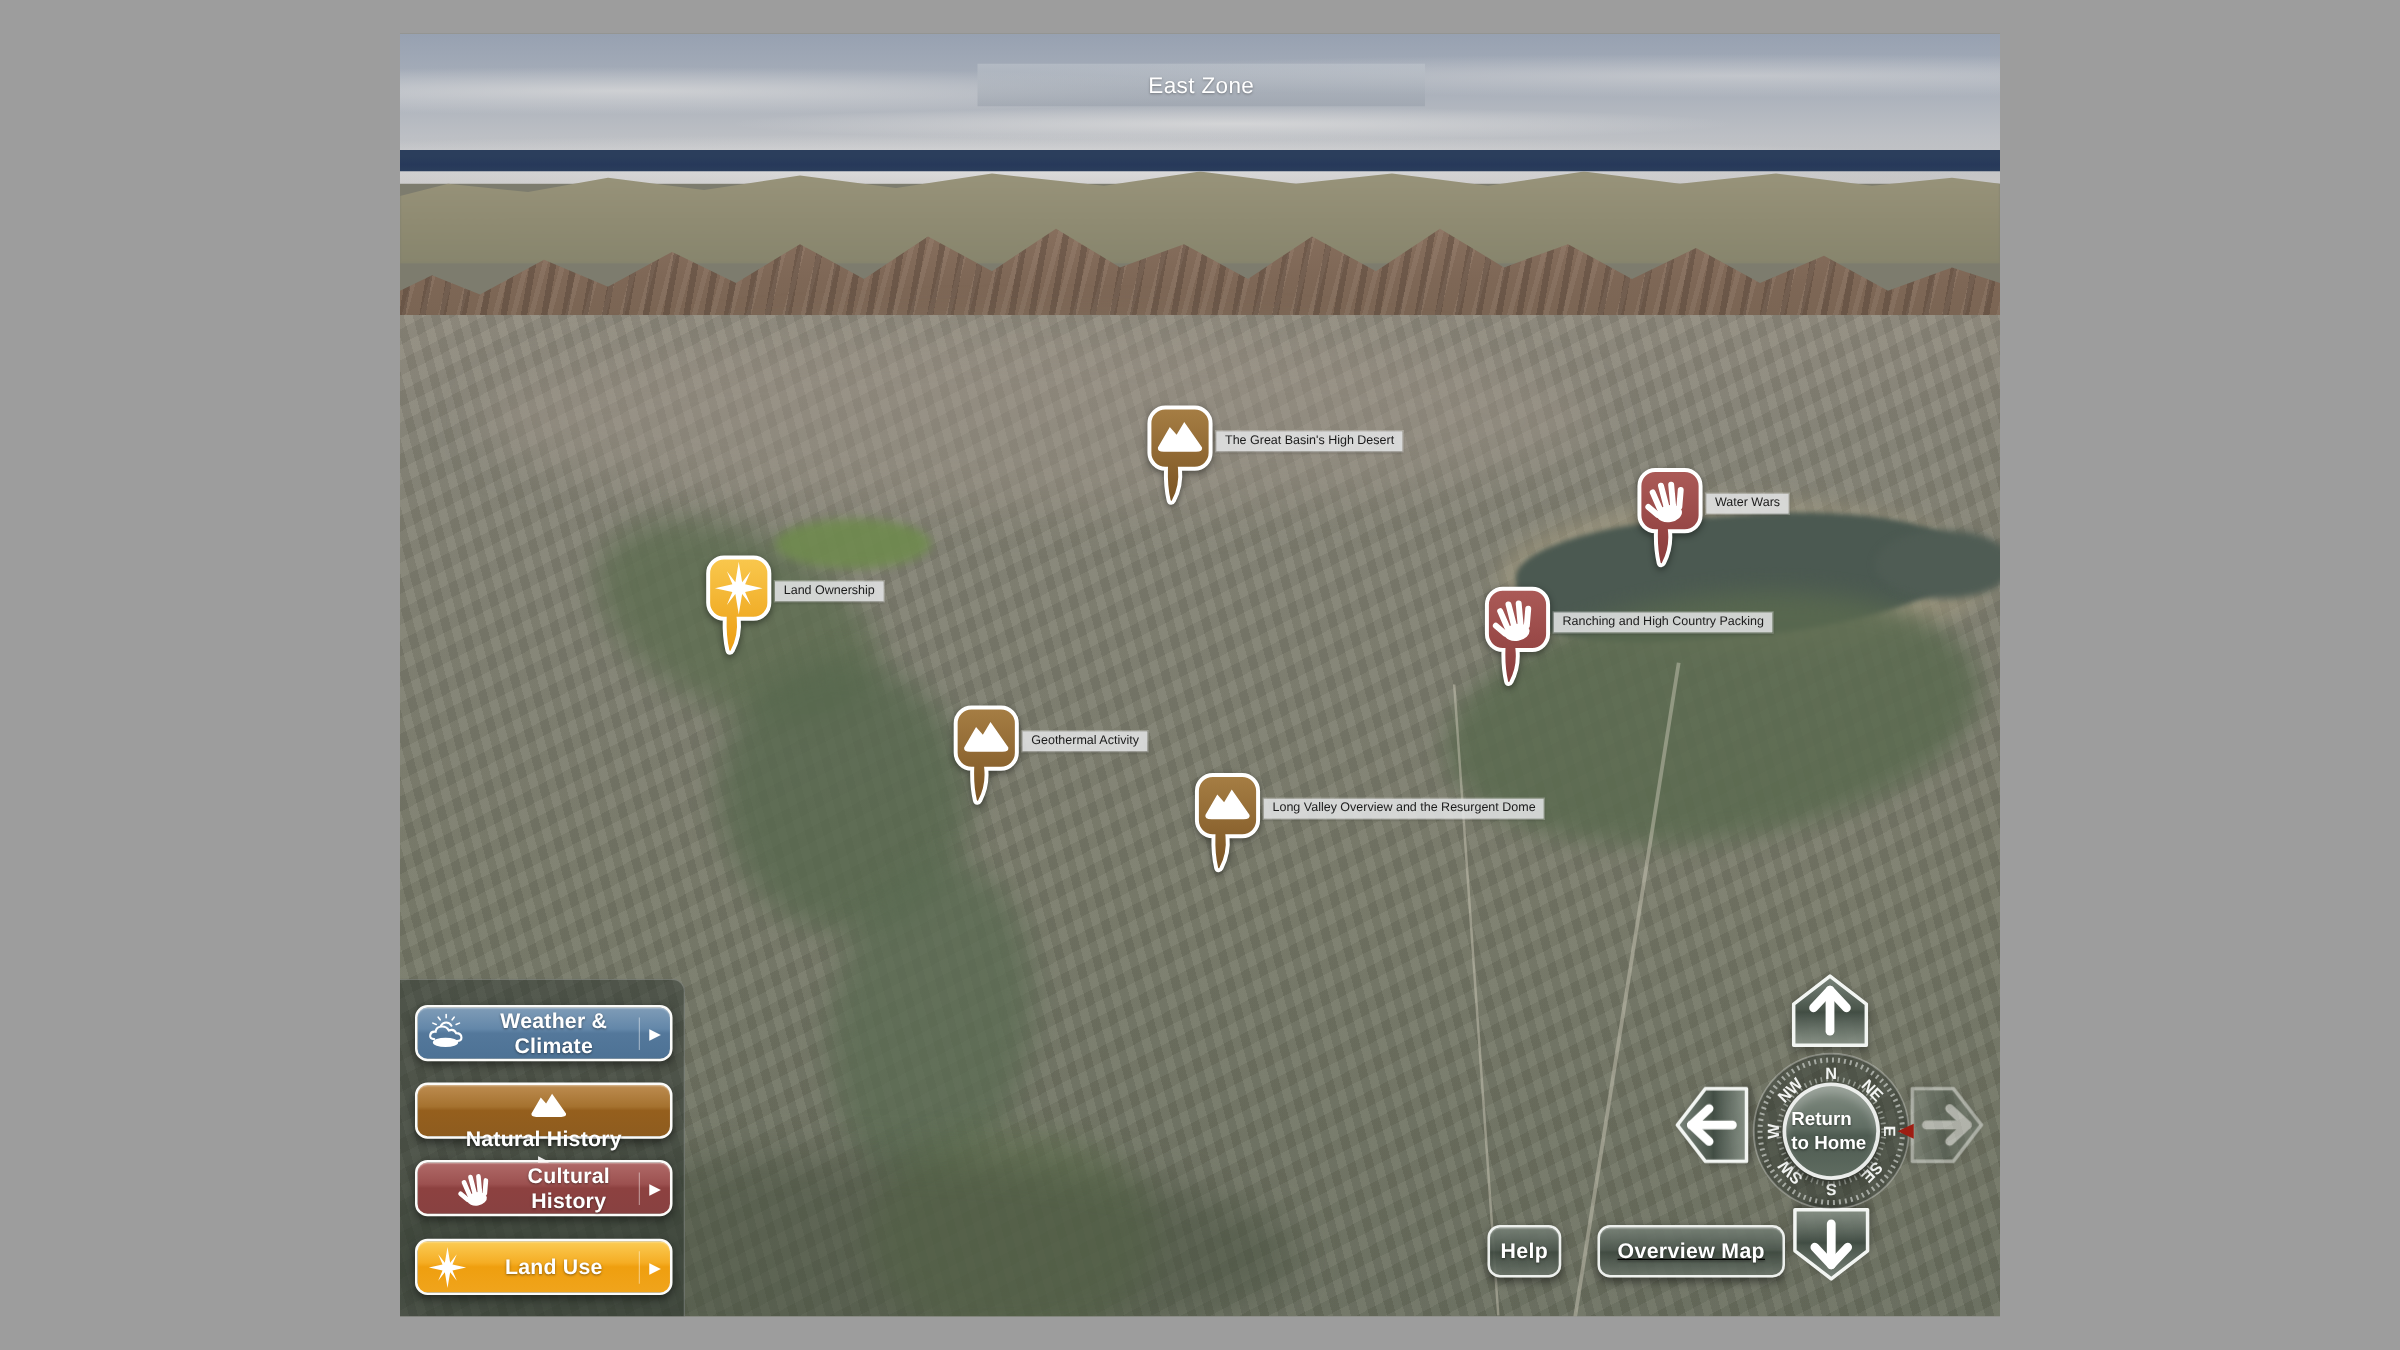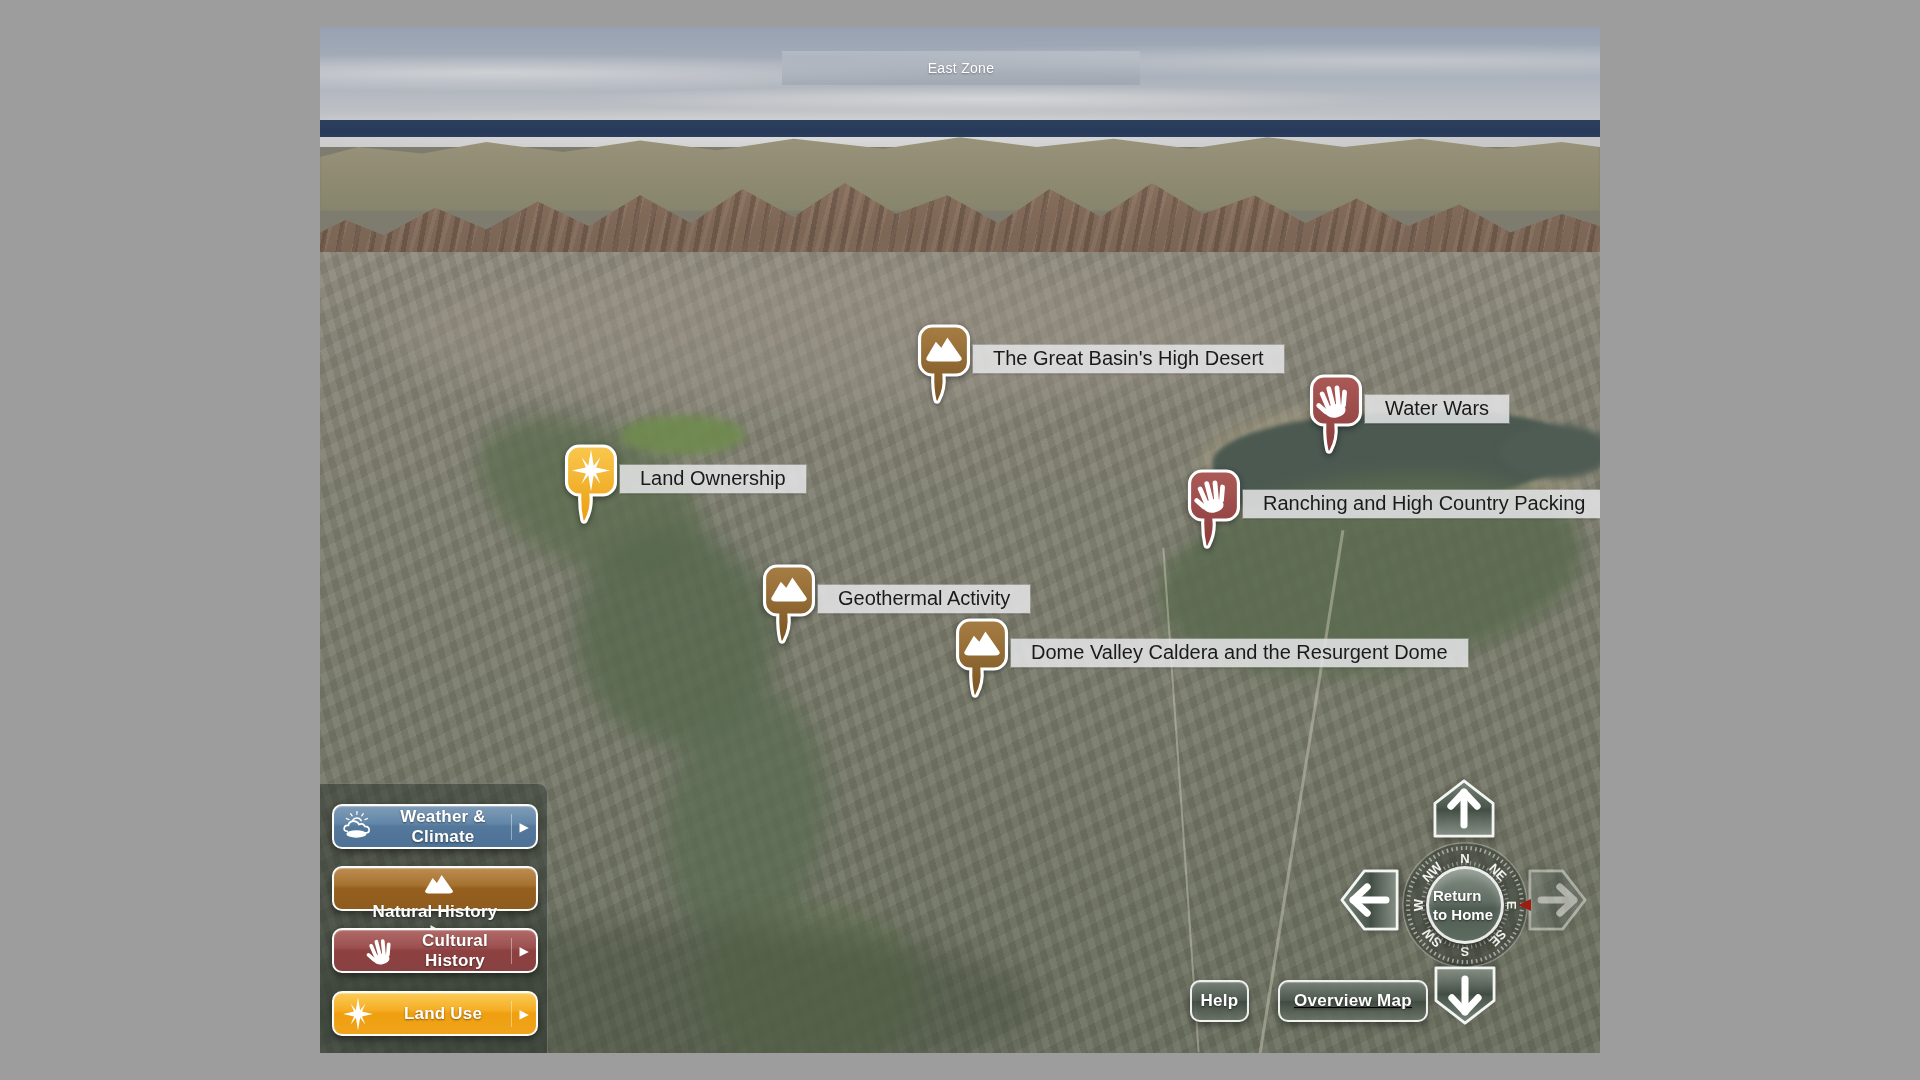--- a/index.html
+++ b/index.html
@@ -51,29 +51,29 @@
   .greenfield{left:300px;top:163px;width:125px;height:40px;background:#6f8a4e;opacity:.9;filter:blur(4px);}
   .bottom-dark{left:-40px;top:672px;width:760px;height:160px;background:rgba(70,80,62,.5);filter:blur(16px);}
   .road{position:absolute;background:rgba(218,212,196,.42);}
   .road1{left:980px;top:275px;width:3px;height:530px;transform:rotate(9deg);}
   .road2{left:860px;top:295px;width:2px;height:506px;transform:rotate(-4deg);}
 
   
   .title-bar{position:absolute;left:462px;top:24px;width:358px;height:34px;
     background:linear-gradient(180deg,rgba(193,199,206,.55),rgba(148,156,167,.5));
     display:flex;align-items:center;justify-content:center;}
-  .title-bar span{color:#fff;font-size:14px;letter-spacing:.3px;text-shadow:0 1px 2px rgba(0,0,0,.35);}
+  .title-bar span{color:#fff;font-size:18px;letter-spacing:.3px;text-shadow:0 1px 2px rgba(0,0,0,.35);}
 
   
   .marker{position:absolute;width:58px;height:84px;cursor:pointer;}
   .marker svg{filter:drop-shadow(0 2px 3px rgba(0,0,0,.45));}
   .pin-body{stroke:#fff;stroke-width:3.5;}
   .pin-label{position:absolute;left:58px;top:22px;white-space:nowrap;
-    background:rgba(226,227,229,.87);color:#1a1a1a;font-size:20px;
-    padding:2px 20px 3px;box-shadow:0 0 0 1px rgba(255,255,255,.25),0 1px 2px rgba(0,0,0,.25);}
+    background:rgba(226,227,229,.87);color:#1a1a1a;font-size:10px;
+    padding:2px 7px 3px;box-shadow:0 0 0 1px rgba(255,255,255,.25),0 1px 2px rgba(0,0,0,.25);}
 
   
   .menu-panel{position:absolute;left:0;top:756px;width:227px;height:270px;
     background:rgba(35,45,40,.45);border-top:1px solid rgba(255,255,255,.22);
     border-right:1px solid rgba(255,255,255,.22);border-radius:0 10px 0 0;}
   .menu-btn{position:absolute;left:12px;width:206px;height:45px;border-radius:10px;
     border:2px solid #fbfbf9;display:flex;align-items:center;cursor:pointer;box-sizing:border-box;
     box-shadow:0 3px 7px rgba(0,0,0,.45), inset 0 1px 1px rgba(255,255,255,.35);}
   .menu-btn .mi{width:34px;height:34px;margin-left:7px;flex:0 0 auto;}
   .menu-btn .ml{flex:1;text-align:center;color:#fff;font-weight:bold;font-size:17px;
@@ -245,21 +245,21 @@
         <use href="#sym-mountain" x="8" y="6" width="48" height="48"></use>
       </svg>
       <div class="pin-label">Geothermal Activity</div>
     </div>
 
     <div class="marker" style="left:633px;top:590px">
       <svg width="58" height="84" viewBox="0 0 64 92">
         <path class="pin-body" fill="url(#grad-brown)" d="M19 3 H45 A14 14 0 0 1 59 17 V43 A14 14 0 0 1 45 57 H32 C33 67 31 77 26.5 85.5 C25.4 87.8 22.6 87.5 22 85 C20 76.5 19.3 66.5 19.6 57 H19 A14 14 0 0 1 5 43 V17 A14 14 0 0 1 19 3 Z"></path>
         <use href="#sym-mountain" x="8" y="6" width="48" height="48"></use>
       </svg>
-      <div class="pin-label">Dome Valley Caldera and the Resurgent Dome</div>
+      <div class="pin-label">Long Valley Overview and the Resurgent Dome</div>
     </div>
 
     <div class="menu-panel">
       <div class="menu-btn btn-weather">
         <svg class="mi" viewBox="0 0 64 64">
             <use href="#sym-suncloud"></use>
           </svg>
         <span class="ml">Weather &amp; Climate</span>
         <span class="vdiv"></span>
         <span class="chev">▶</span>

